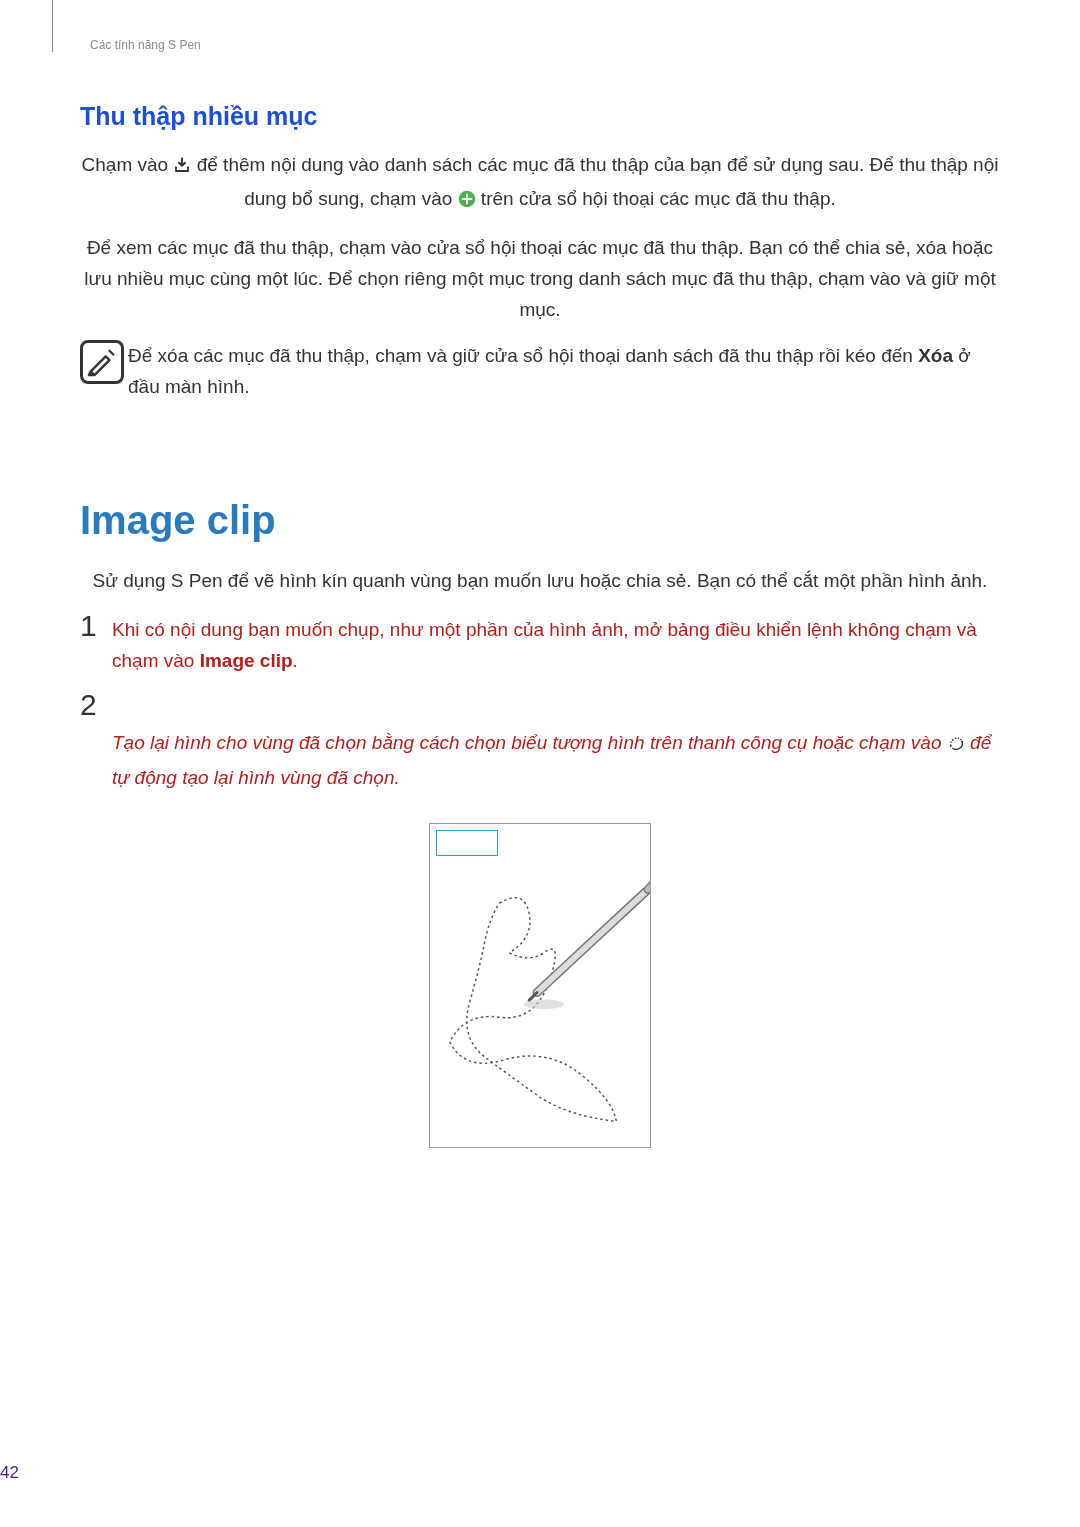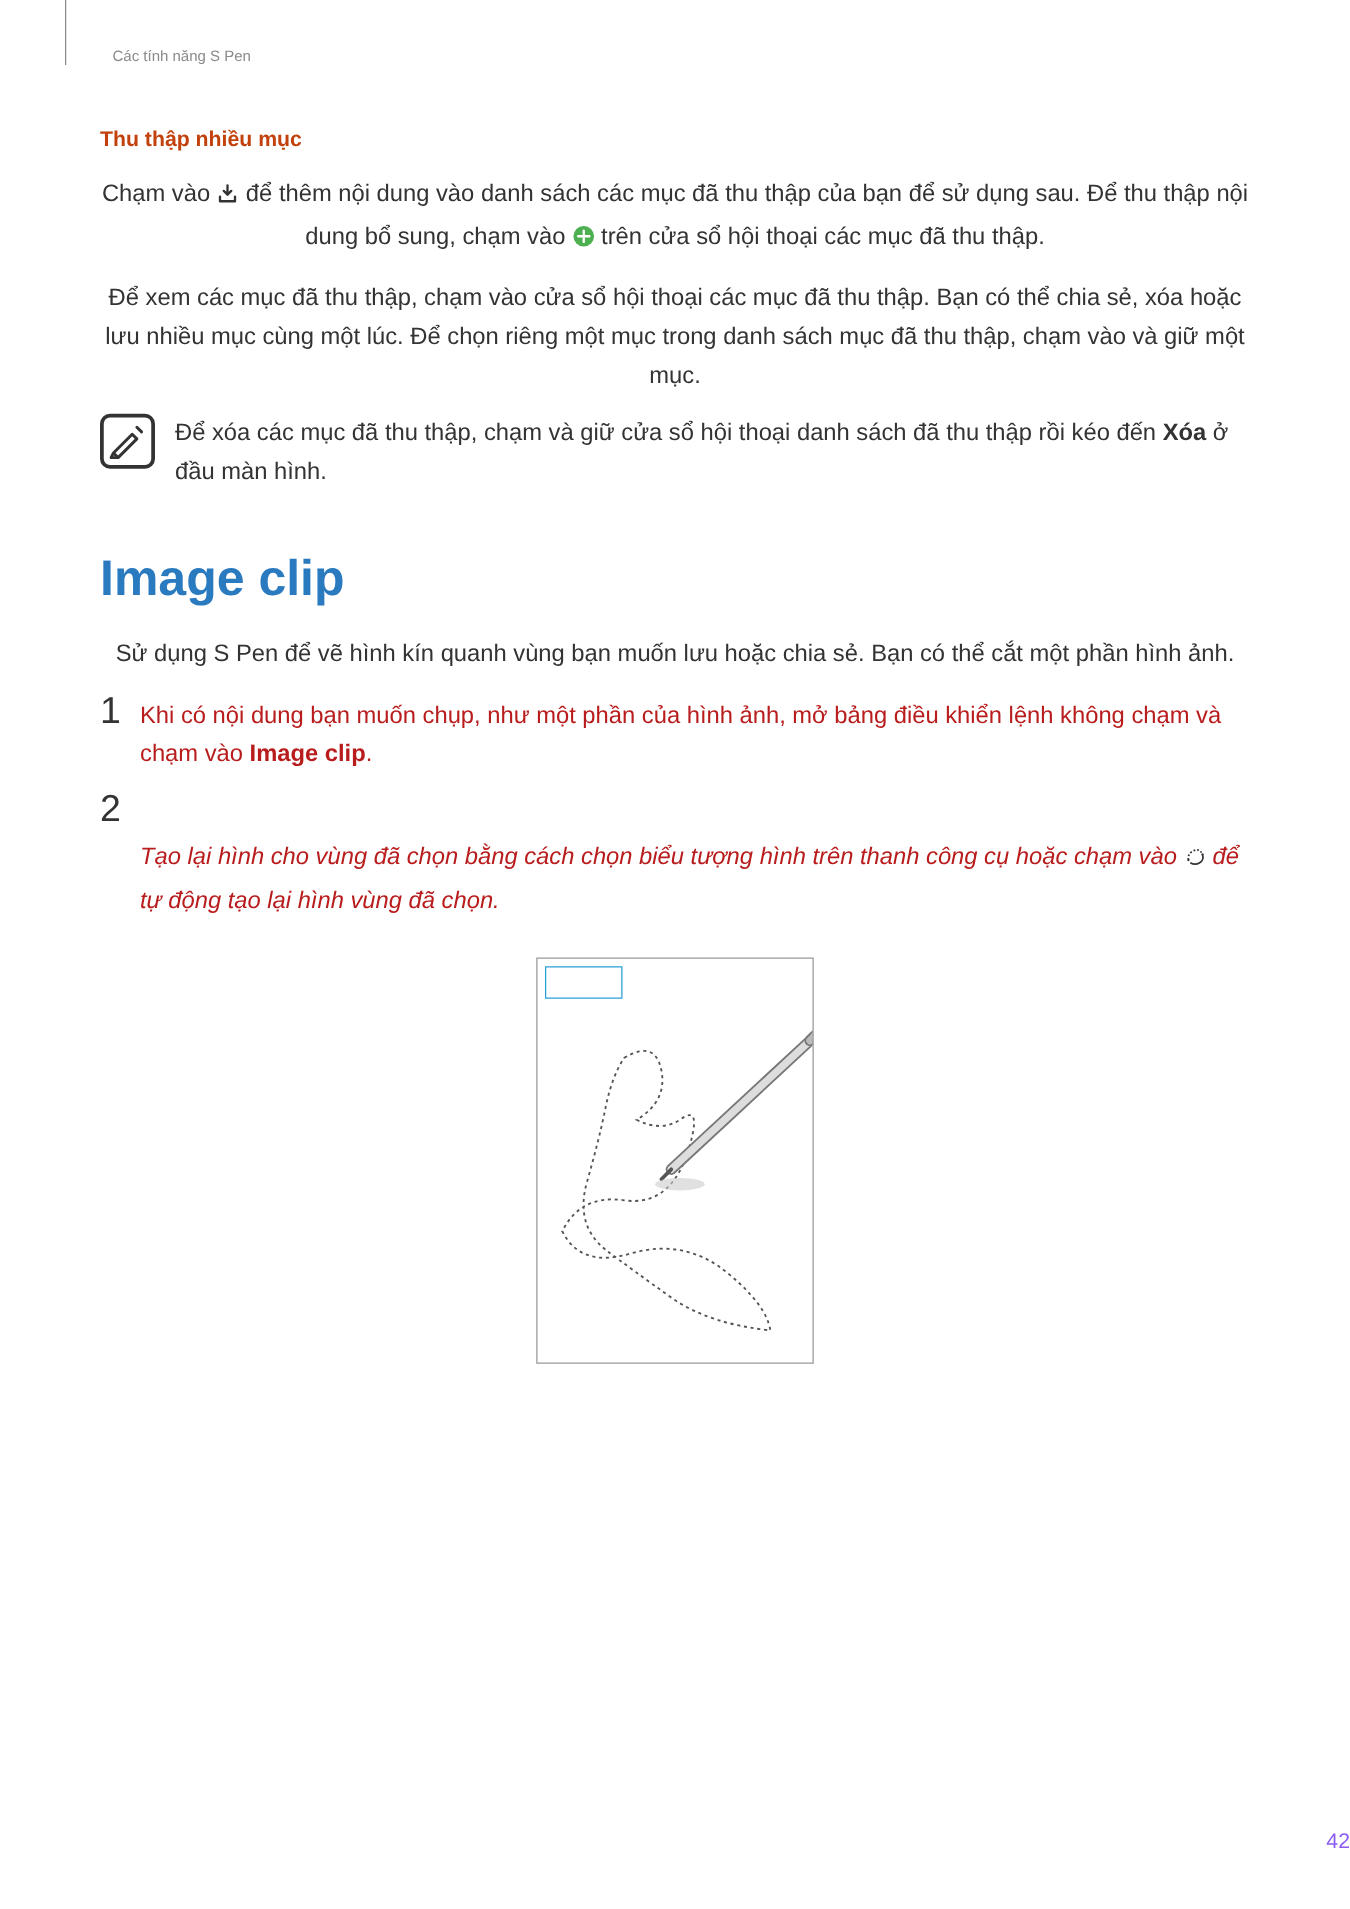--- a/index.html
+++ b/index.html
@@ -23,42 +23,42 @@
     .page-header::before {
       content: "";
       position: absolute;
       left: -28px;
       top: 0;
       width: 1px;
       height: 52px;
       background: #8a8a8a;
     }
     .subsection-title {
-      font-size: 17px;
+      font-size: 25px;
       font-weight: bold;
-      color: #c2410c;
+      color: #1d4ed8;
       margin-bottom: 18px;
     }
     .para {
       font-size: 19px;
       line-height: 1.65;
       color: #333;
       margin-bottom: 14px;
       text-align: center;
     }
     .inline-icon {
       display: inline-block;
       vertical-align: -3px;
     }
     .note-block {
       display: flex;
       align-items: flex-start;
-      gap: 16px;
+      gap: 4px;
       margin-top: 10px;
-      margin-bottom: 48px;
+      margin-bottom: 96px;
     }
     .note-icon {
       flex-shrink: 0;
       width: 44px;
       height: 44px;
       border: 3px solid #333;
       border-radius: 8px;
       display: flex;
       align-items: center;
       justify-content: center;
@@ -122,23 +122,23 @@
     }
     .illus-svg {
       position: absolute;
       inset: 0;
     }
     .page-number {
       position: absolute;
       bottom: 44px;
       left: 0;
       right: 0;
-      text-align: right;
+      text-align: left;
       font-size: 17px;
-      color: #8b5cf6;
+      color: #4c1d95;
     }
     .bold { font-weight: bold; }
   </style>
 </head>
 <body>
 
 <div class="page-header">
   <span>Các tính năng S Pen</span>
 </div>
 

